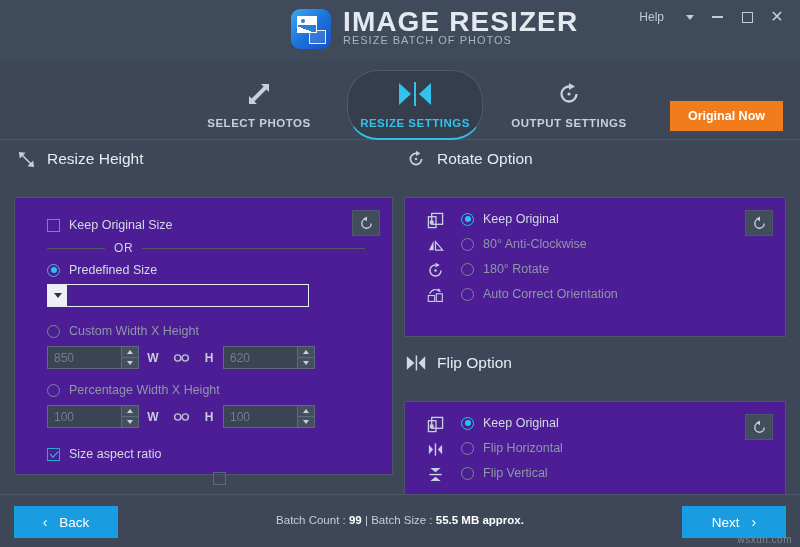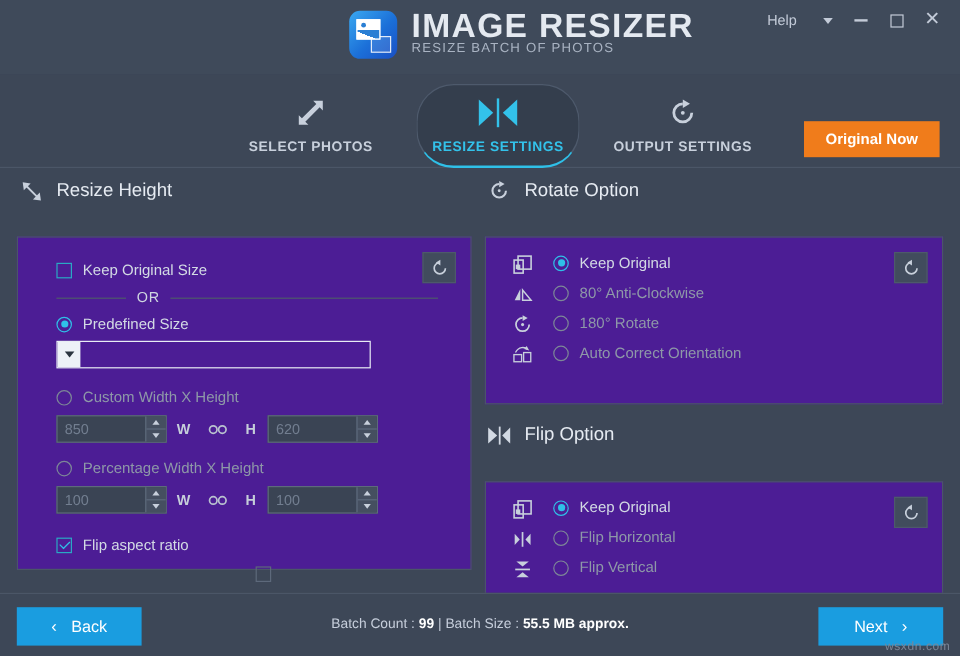--- a/index.html
+++ b/index.html
@@ -478,21 +478,21 @@
                   </span>
                 <span class="sb">
                     <span class="dn-tri"></span>
                   </span>
               </span>
             </span>
           </div>
 
           <div class="chk-row" style="margin-top:19px;">
             <span class="cbox checked"></span>
-            <span>Flip aspect ratio</span>
+            <span>Size aspect ratio</span>
           </div>
           <div class="chk-row" style="margin-top:11px;flex-direction:column;">
             <span class="cbox disabled"></span>
             <span class="dim">Save as Predefined</span>
           </div>
         </div>
       </div>
     </div>
 
     <div class="col-right">

